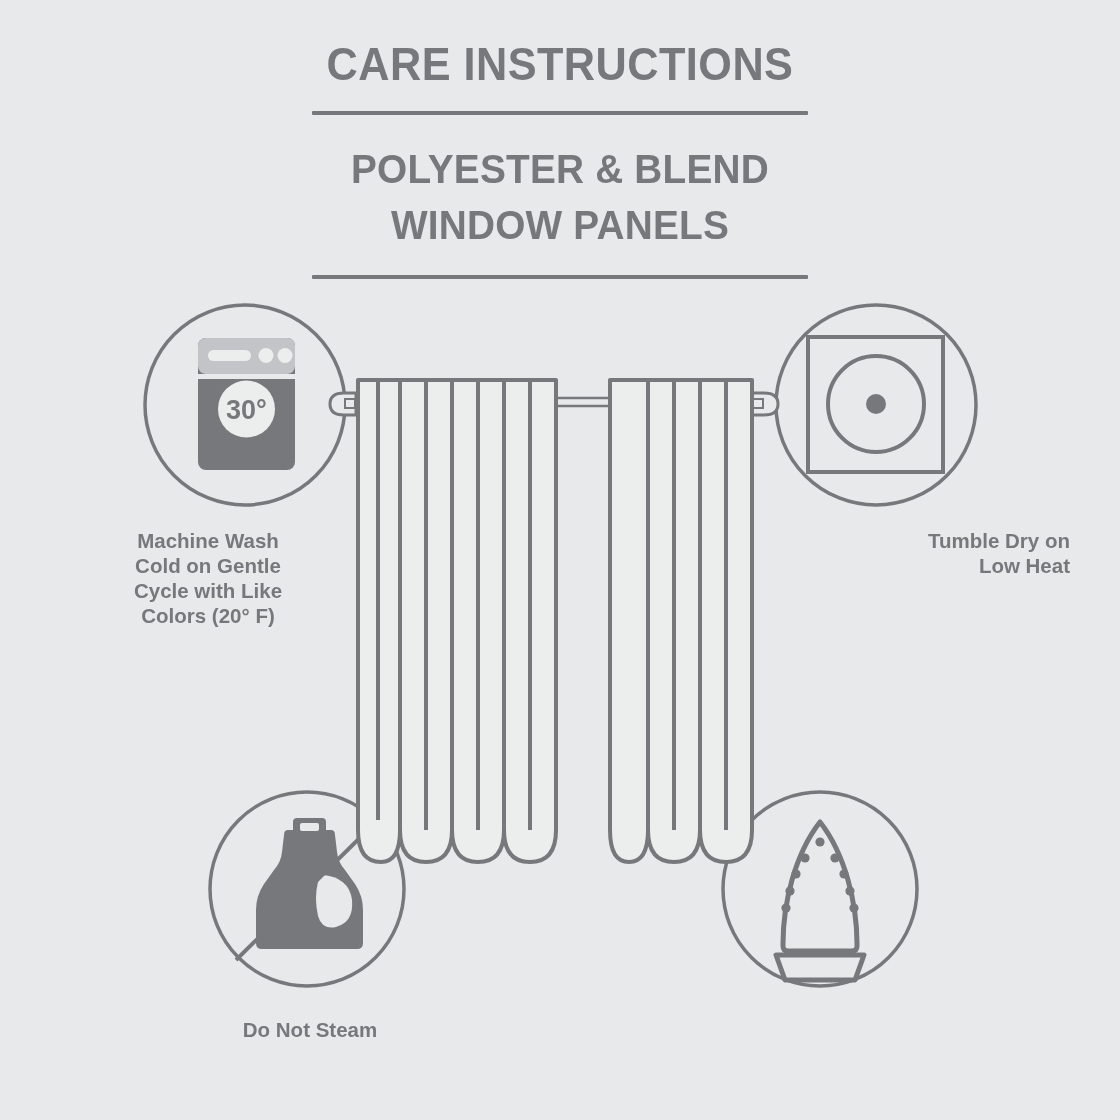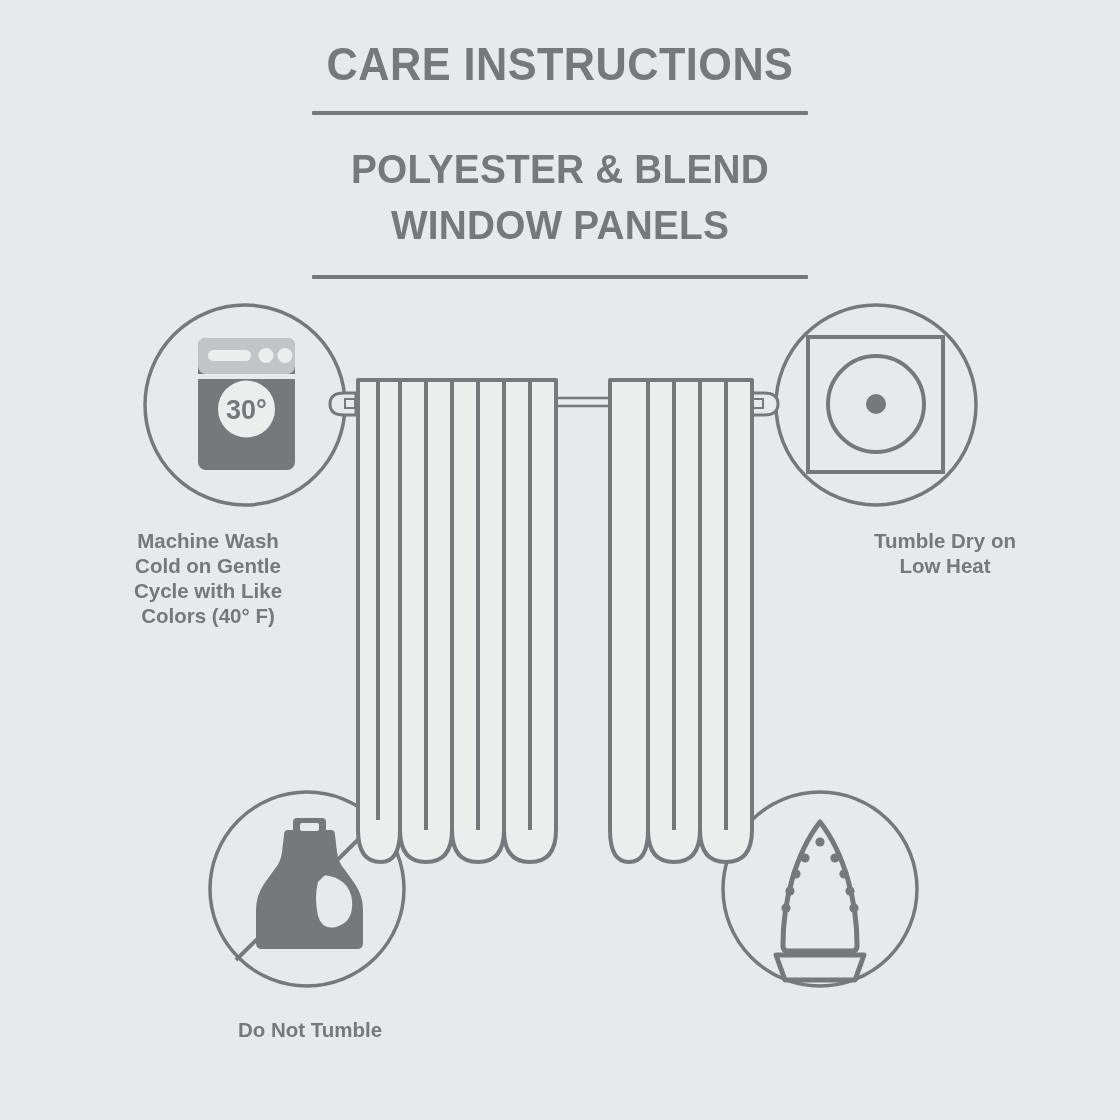--- a/index.html
+++ b/index.html
@@ -81,21 +81,21 @@
   #caption-wash {
     left: 88px;
     top: 528px;
     width: 240px;
     text-align: center;
   }
   #caption-dry {
     left: 820px;
     top: 528px;
     width: 250px;
-    text-align: center;
+    text-align: right;
   }
   #caption-bleach {
     left: 185px;
     top: 1017px;
     width: 250px;
     text-align: center;
   }
   #caption-iron {
     left: 600px;
     top: 1017px;
@@ -250,21 +250,21 @@
         <line x1="700" y1="382" x2="700" y2="830"></line>
         <line x1="726" y1="382" x2="726" y2="830"></line>
       </g>
     </g>
 
   </svg>
 
   <div class="caption" id="caption-wash">Machine Wash
 Cold on Gentle
 Cycle with Like
-Colors (40° F)</div>
+Colors (20° F)</div>
 
   <div class="caption" id="caption-dry">Tumble Dry on
 Low Heat</div>
 
-  <div class="caption" id="caption-bleach">Do Not Tumble</div>
+  <div class="caption" id="caption-bleach">Do Not Steam</div>
 
 
 </div>
 
 </body></html>

